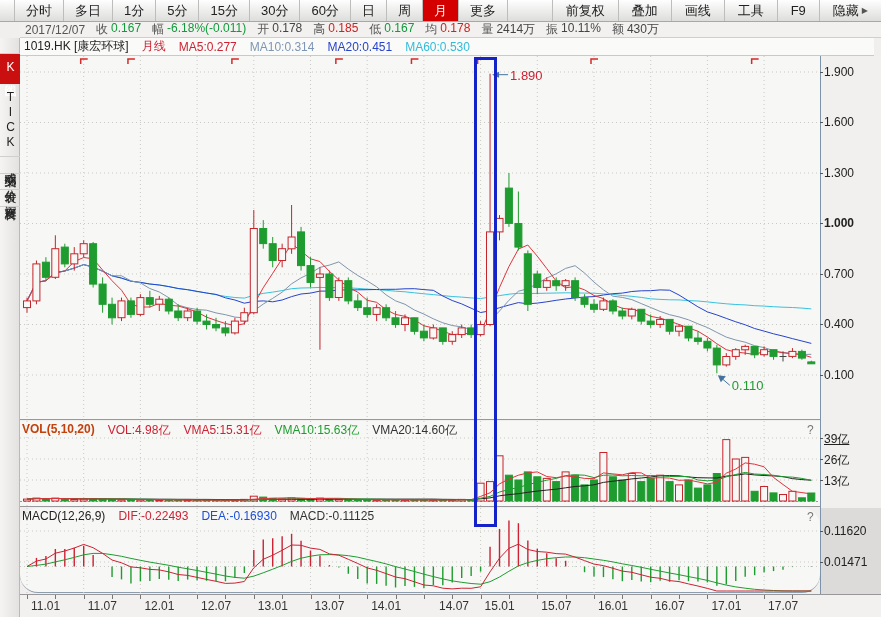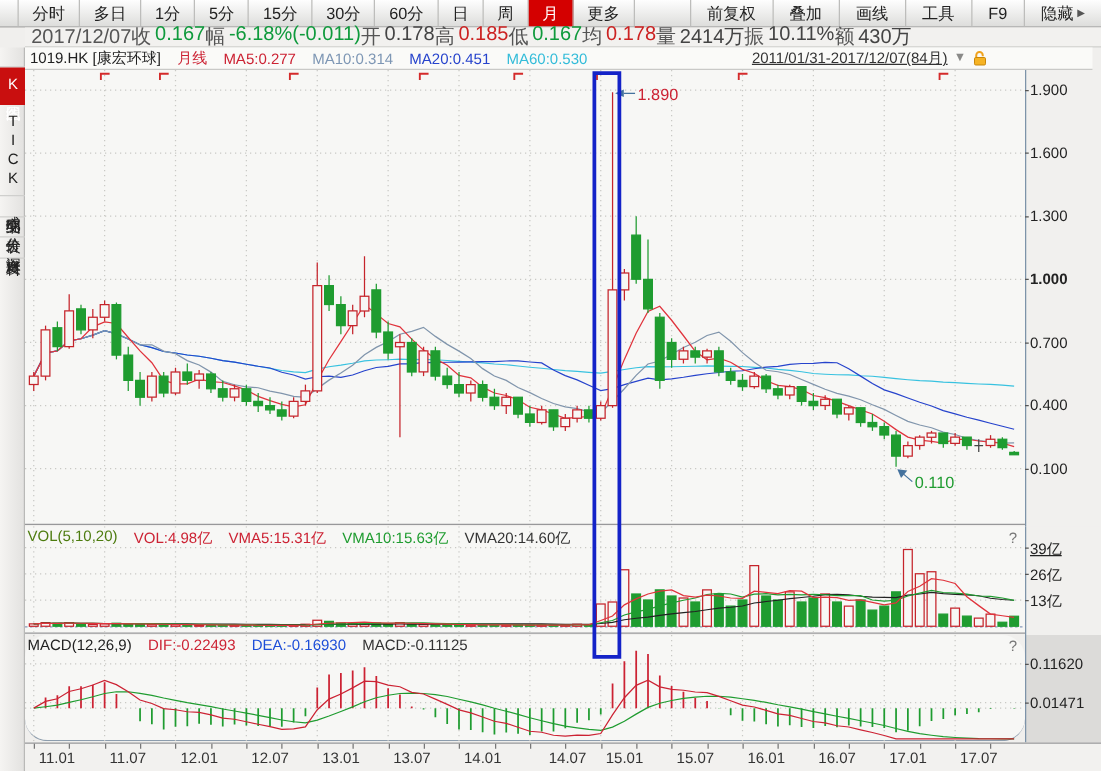--- a/index.html
+++ b/index.html
@@ -21,22 +21,22 @@
   .tab { padding:0 11px; display:flex; align-items:center; border-right:1px solid #bdbdbb; color:#222; white-space:nowrap; }
   .tab:first-child { border-left:1px solid #bdbdbb; }
   .tab.active { background:#d40000; color:#fff; }
   .tb-right { margin-left:auto; display:flex; align-items:stretch; }
   .tbtn { padding:0 13px; display:flex; align-items:center; gap:3px; border-left:1px solid #bdbdbb; color:#222; white-space:nowrap; }
   .mini-arrow { font-size:8px; color:#555; }
   
   .inforow {
     position:absolute; top:22px; left:20px; width:861px; height:16px;
     background:#f2f1ef; border-bottom:1px solid #cfcfcd;
-    display:flex; align-items:center; padding-left:5px;
-    white-space:nowrap; font-size:16px;
+    display:flex; align-items:center; gap:11px; padding-left:5px;
+    white-space:nowrap; font-size:12px;
   }
   .inforow .date { color:#555; }
   .pair { display:flex; gap:3px; }
   .pair .lbl { color:#555; }
   
   .sidebar {
     position:absolute; top:38px; left:0; width:20px; height:579px;
     background:linear-gradient(90deg,#f5f4f2,#e3e2e0);
     border-right:1px solid #b9b9b7;
     display:flex; flex-direction:column; align-items:center;
@@ -164,28 +164,20 @@
   <div class="side-item">深度资料</div>
 </div>
 
 <div class="chart-header">
   <span style="color:#222;">1019.HK [康宏环球]</span>
   <span style="color: rgb(204, 34, 51);">月线</span>
   <span style="color: rgb(204, 34, 51);">MA5:0.277</span>
   <span style="color: rgb(125, 150, 180);">MA10:0.314</span>
   <span style="color: rgb(38, 67, 204);">MA20:0.451</span>
   <span style="color: rgb(51, 188, 217);">MA60:0.530</span>
-  <span class="range-ctl">
-    <span class="range-text">2011/01/31-2017/12/07(84月)</span>
-    <span class="dd-icon">▼</span>
-    <svg class="lock-icon" viewBox="0 0 12 13">
-      <path d="M3 6 V4.2 A2.6 2.6 0 0 1 8.2 4.2 V5" fill="none" stroke="#f0a21c" stroke-width="1.6"></path>
-      <rect x="1.6" y="6" width="8.8" height="6" rx="1" fill="#f6b324" stroke="#c8860a" stroke-width="0.8"></rect>
-    </svg>
-  </span>
 </div>
 
 <div class="pane" id="price-pane">
   <svg id="price-svg" width="800" height="364">
       <line x1="7" y1="0" x2="7" y2="364" stroke="#c9c9c5" stroke-dasharray="1 3"></line>
       <line x1="63.699999999999996" y1="0" x2="63.699999999999996" y2="364" stroke="#c9c9c5" stroke-dasharray="1 3"></line>
       <line x1="120.39999999999999" y1="0" x2="120.39999999999999" y2="364" stroke="#c9c9c5" stroke-dasharray="1 3"></line>
       <line x1="177.1" y1="0" x2="177.1" y2="364" stroke="#c9c9c5" stroke-dasharray="1 3"></line>
       <line x1="233.79999999999998" y1="0" x2="233.79999999999998" y2="364" stroke="#c9c9c5" stroke-dasharray="1 3"></line>
       <line x1="290.5" y1="0" x2="290.5" y2="364" stroke="#c9c9c5" stroke-dasharray="1 3"></line>
@@ -495,21 +487,21 @@
       <rect x="750.0" y="71.9" width="7" height="8.1" fill="#1f9c30" stroke="#1f9c30"></rect>
       <rect x="759.5" y="73.5" width="7" height="6.5" fill="#f7f7f5" stroke="#c5242b"></rect>
       <rect x="768.9" y="70.3" width="7" height="9.7" fill="#f7f7f5" stroke="#c5242b"></rect>
       <rect x="778.4" y="76.8" width="7" height="3.2" fill="#1f9c30" stroke="#1f9c30"></rect>
       <rect x="787.8" y="72.0" width="7" height="8.0" fill="#1f9c30" stroke="#1f9c30"></rect>
       <polyline points="7.0,78.1 16.4,77.6 25.9,77.6 35.3,77.5 44.8,77.6 54.3,77.7 63.7,77.8 73.1,77.8 82.6,77.8 92.0,77.9 101.5,77.9 110.9,78.0 120.4,78.1 129.8,78.1 139.3,78.2 148.8,78.2 158.2,78.3 167.6,78.3 177.1,78.4 186.5,78.4 196.0,78.5 205.4,78.6 214.9,78.7 224.3,78.7 233.8,78.6 243.2,78.5 252.7,78.4 262.1,78.4 271.6,78.4 281.0,78.3 290.5,78.3 299.9,78.2 309.4,78.2 318.8,78.2 328.3,78.2 337.8,78.2 347.2,78.1 356.6,78.1 366.1,78.1 375.5,78.1 385.0,78.1 394.4,78.1 403.9,78.1 413.3,78.1 422.8,78.3 432.2,78.4 441.7,78.5 451.1,78.5 460.6,77.8 470.0,76.9 479.5,74.8 488.9,73.6 498.4,72.7 507.8,71.3 517.3,70.1 526.8,69.1 536.2,68.2 545.6,66.8 555.1,65.5 564.5,64.8 574.0,63.8 583.4,61.4 592.9,60.2 602.3,59.2 611.8,57.9 621.3,57.0 630.7,56.0 640.1,54.7 649.6,54.6 659.0,54.8 668.5,56.0 677.9,56.7 687.4,56.9 696.8,57.0 706.3,55.1 715.8,54.2 725.2,52.9 734.6,53.9 744.1,54.5 753.5,54.9 763.0,55.6 772.4,57.6 781.9,58.6 791.3,59.2" fill="none" stroke="#222222" stroke-width="1"></polyline>
       <polyline points="7.0,78.1 16.4,77.6 25.9,77.6 35.3,77.5 44.8,77.6 54.3,77.7 63.7,77.8 73.1,77.8 82.6,77.8 92.0,77.9 101.5,77.9 110.9,78.1 120.4,78.2 129.8,78.4 139.3,78.5 148.8,78.5 158.2,78.7 167.6,78.8 177.1,78.9 186.5,79.0 196.0,79.0 205.4,79.1 214.9,79.1 224.3,79.1 233.8,78.7 243.2,78.4 252.7,78.2 262.1,78.1 271.6,77.9 281.0,77.7 290.5,77.6 299.9,77.4 309.4,77.3 318.8,77.3 328.3,77.6 337.8,77.9 347.2,78.1 356.6,78.2 366.1,78.4 375.5,78.5 385.0,78.6 394.4,78.8 403.9,78.9 413.3,78.9 422.8,79.0 432.2,79.0 441.7,78.9 451.1,78.9 460.6,77.2 470.0,75.4 479.5,71.0 488.9,68.5 498.4,66.5 507.8,63.7 517.3,61.3 526.8,59.2 536.2,57.4 545.6,54.6 555.1,53.8 564.5,54.2 574.0,56.6 583.4,54.3 592.9,54.0 602.3,54.8 611.8,54.5 621.3,54.8 630.7,54.5 640.1,54.8 649.6,55.5 659.0,55.5 668.5,55.5 677.9,59.0 687.4,59.8 696.8,59.2 706.3,55.8 715.8,53.5 725.2,51.4 734.6,53.0 744.1,53.5 753.5,54.3 763.0,55.8 772.4,56.1 781.9,57.4 791.3,59.3" fill="none" stroke="#1f9c30" stroke-width="1"></polyline>
       <polyline points="7.0,78.1 16.4,77.6 25.9,77.6 35.3,77.5 44.8,77.6 54.3,77.7 63.7,77.9 73.1,77.9 82.6,78.1 92.0,78.2 101.5,78.2 110.9,78.4 120.4,78.6 129.8,78.7 139.3,78.8 148.8,78.9 158.2,79.0 167.6,79.1 177.1,79.1 186.5,79.2 196.0,79.2 205.4,79.2 214.9,79.2 224.3,79.0 233.8,78.2 243.2,77.6 252.7,77.2 262.1,77.0 271.6,76.7 281.0,77.2 290.5,77.5 299.9,77.5 309.4,77.6 318.8,77.8 328.3,78.1 337.8,78.3 347.2,78.6 356.6,78.7 366.1,78.9 375.5,78.9 385.0,78.9 394.4,79.0 403.9,79.0 413.3,79.0 422.8,79.0 432.2,79.0 441.7,78.8 451.1,78.8 460.6,75.4 470.0,71.8 479.5,62.9 488.9,58.1 498.4,54.2 507.8,51.9 517.3,50.9 526.8,55.5 536.2,56.7 545.6,55.1 555.1,55.8 564.5,57.4 574.0,57.7 583.4,51.9 592.9,52.9 602.3,53.8 611.8,51.6 621.3,51.9 630.7,57.1 640.1,56.7 649.6,57.1 659.0,59.3 668.5,59.0 677.9,60.9 687.4,62.9 696.8,61.3 706.3,52.2 715.8,48.0 725.2,41.9 734.6,43.2 744.1,45.8 753.5,56.4 763.0,63.5 772.4,70.3 781.9,71.6 791.3,72.9" fill="none" stroke="#e0333c" stroke-width="1"></polyline>
     </svg>
   <div class="pane-legend">
-    <span style="color:#4d7c0f;">VOL(5,10,20)</span>
+    <span style="color:#c2410c;font-weight:bold;">VOL(5,10,20)</span>
     <span style="color: rgb(204, 34, 51);">VOL:4.98亿</span>
     <span style="color: rgb(204, 34, 51);">VMA5:15.31亿</span>
     <span style="color: rgb(31, 156, 48);">VMA10:15.63亿</span>
     <span style="color: rgb(51, 51, 51);">VMA20:14.60亿</span>
   </div>
 </div>
 
 <div class="pane" id="macd-pane">
   <svg id="macd-svg" width="800" height="85">
       <line x1="7" y1="0" x2="7" y2="85" stroke="#c9c9c5" stroke-dasharray="1 3"></line>

